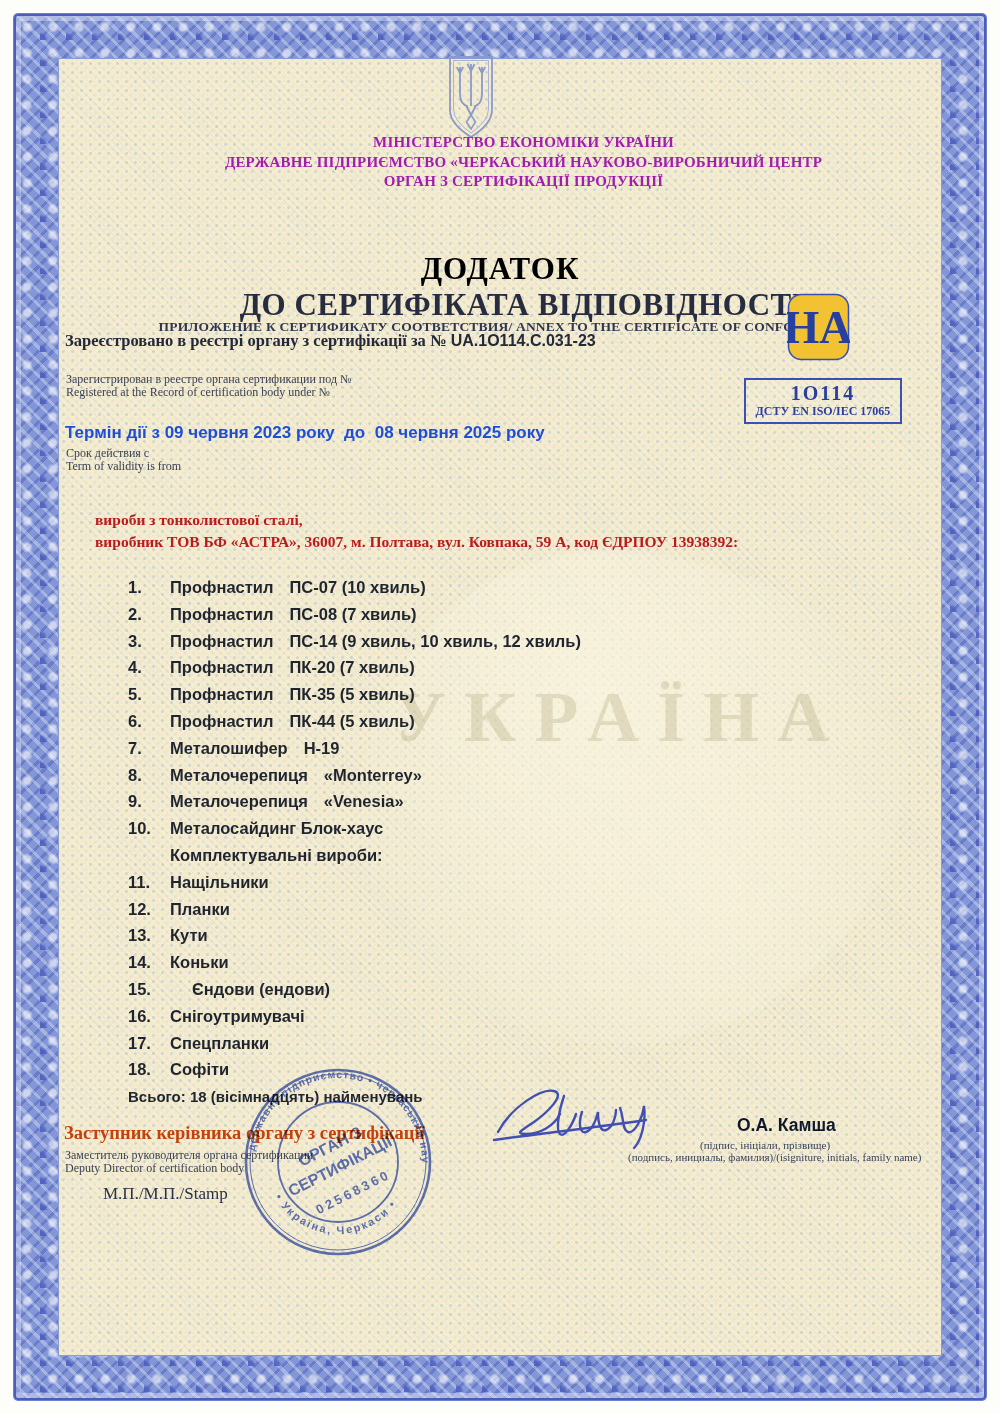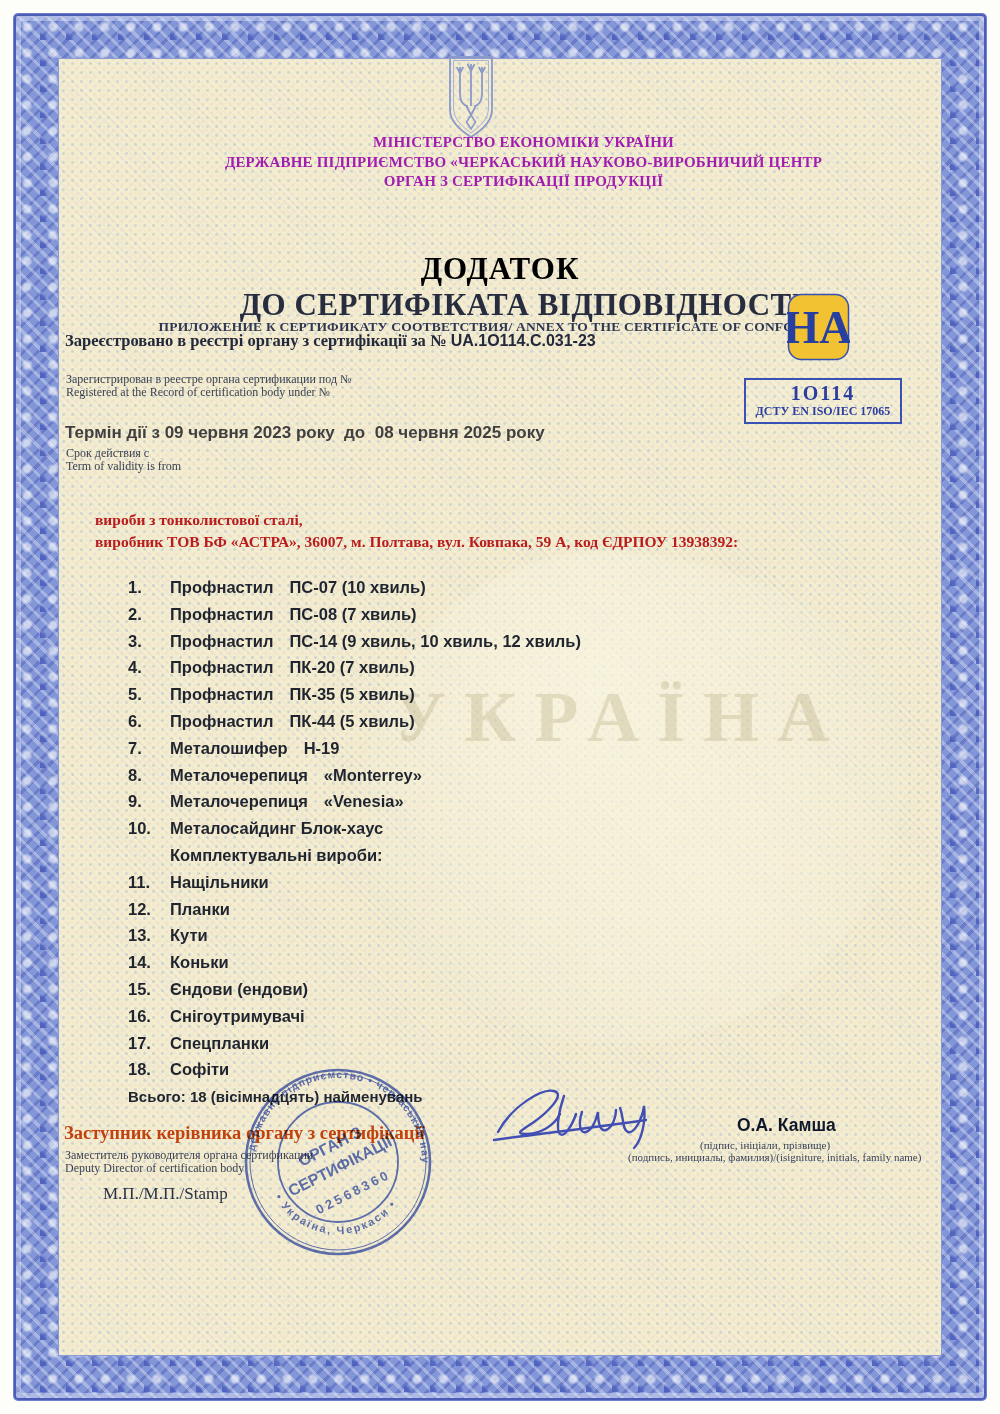--- a/index.html
+++ b/index.html
@@ -54,21 +54,21 @@
   .small-ln{font-size:12px;color:#3a4152;}
   .reg-ru{left:66px;top:372px;}
   .reg-en{left:66px;top:385px;}
 
   .mark-logo{left:787px;top:293px;width:63px;height:52px;text-align:center;}
   .mark-box{left:744px;top:378px;width:154px;height:42px;border:2px solid #3a50b5;
     text-align:center;color:#2c3fa0;background:rgba(255,255,255,.06);}
   .mark-box .code{font-size:20px;font-weight:bold;letter-spacing:2px;line-height:22px;margin-top:2px;}
   .mark-box .std{font-size:12px;font-weight:bold;line-height:14px;}
 
-  .val-main{left:65px;top:423px;font-family:"Liberation Sans",sans-serif;font-weight:bold;font-size:17px;color:#404040;}
+  .val-main{left:65px;top:423px;font-family:"Liberation Sans",sans-serif;font-weight:bold;font-size:17px;color:#1d4ed8;}
   .val-ru{left:66px;top:446px;}
   .val-en{left:66px;top:459px;}
 
   .prod{font-family:Liberation Serif, serif;font-weight:bold;font-size:15.5px;color:#b91c1c;margin-left:31px;}
   .prod1{left:64px;top:511px;}
   .prod2{left:64px;top:533px;}
 
   .item-row{position:absolute;left:128px;width:740px;display:flex;
     font-family:"Liberation Sans",sans-serif;font-weight:bold;font-size:16.5px;color:#1f242e;}
   .item-row .no{width:42px;flex:0 0 42px;}
@@ -211,21 +211,21 @@
         <span class="nm">Планки</span>
       </div>
       <div class="item-row" style="top: 926px;">
         <span class="no">13.</span>
         <span class="nm">Кути</span>
       </div>
       <div class="item-row" style="top: 953px;">
         <span class="no">14.</span>
         <span class="nm">Коньки</span>
       </div>
-      <div class="item-row" style="top: 980px;">
+      <div class="item-row" style="top: 980px; gap: 22px;">
         <span class="no">15.</span>
         <span class="nm">Єндови (ендови)</span>
       </div>
       <div class="item-row" style="top: 1007px;">
         <span class="no">16.</span>
         <span class="nm">Снігоутримувачі</span>
       </div>
       <div class="item-row" style="top: 1034px;">
         <span class="no">17.</span>
         <span class="nm">Спецпланки</span>

